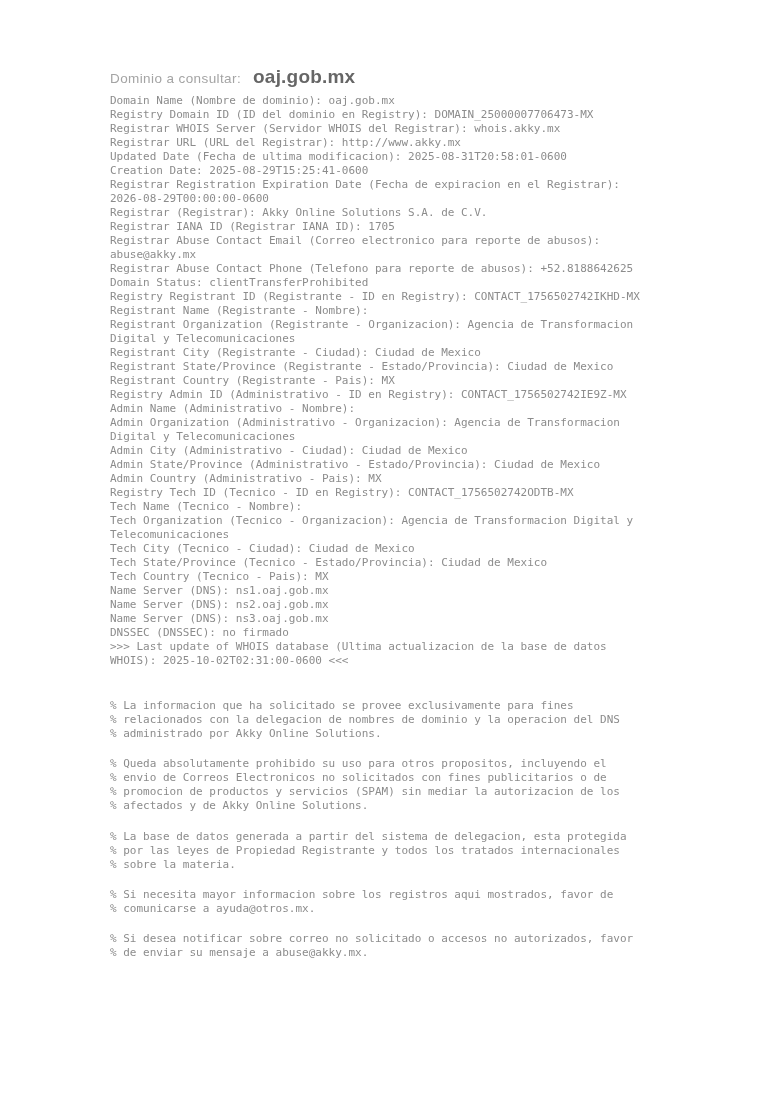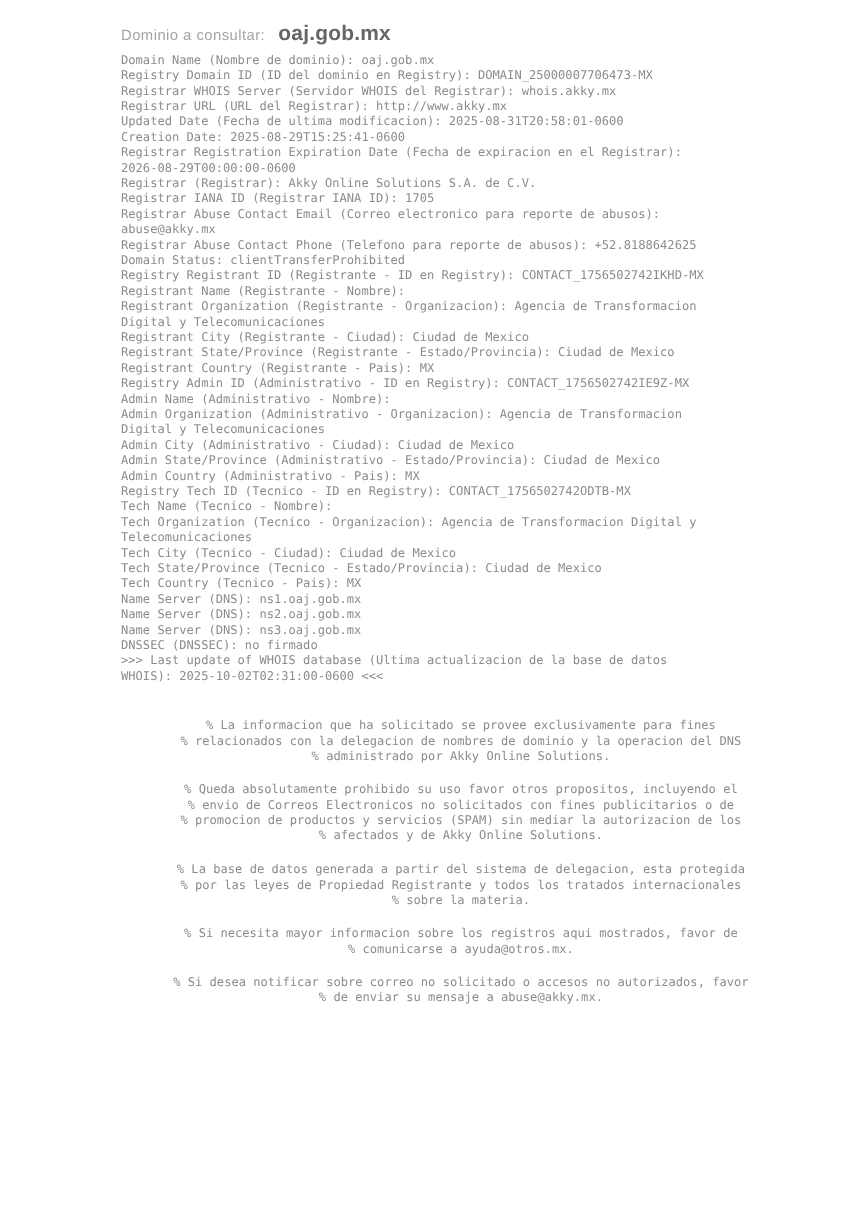--- a/index.html
+++ b/index.html
@@ -15,20 +15,21 @@
     background: var(--background);
   }
   .page {
     width: 768px;
     min-height: 1103px;
     background: var(--background);
     position: relative;
   }
   .content {
     padding: 20px 40px 20px 110px;
+    margin-top: 46px;
   }
   .header-row {
     display: flex;
     align-items: baseline;
     gap: 12px;
     height: 28px;
     font-family: "Liberation Sans", sans-serif;
   }
   .header-label {
     font-size: 13.5px;
@@ -51,21 +52,20 @@
     white-space: pre;
   }
   .whois-record {
     margin-top: 27px;
   }
   .disclaimer-section {
     margin-top: 31px;
   }
   .disclaimer-section pre.mono {
     margin: 0 0 16.35px 0;
-    text-align: center;
   }
   .disclaimer-section pre.mono:last-child {
     margin-bottom: 0;
   }
 </style>
 </head>
 <body>
 
 <div class="page">
   <div class="content">
@@ -114,21 +114,21 @@
 Name Server (DNS): ns2.oaj.gob.mx
 Name Server (DNS): ns3.oaj.gob.mx
 DNSSEC (DNSSEC): no firmado
 &gt;&gt;&gt; Last update of WHOIS database (Ultima actualizacion de la base de datos
 WHOIS): 2025-10-02T02:31:00-0600 &lt;&lt;&lt;</pre>
 
     <div class="disclaimer-section">
         <pre class="mono">% La informacion que ha solicitado se provee exclusivamente para fines
 % relacionados con la delegacion de nombres de dominio y la operacion del DNS
 % administrado por Akky Online Solutions.</pre>
-        <pre class="mono">% Queda absolutamente prohibido su uso favor otros propositos, incluyendo el
+        <pre class="mono">% Queda absolutamente prohibido su uso para otros propositos, incluyendo el
 % envio de Correos Electronicos no solicitados con fines publicitarios o de
 % promocion de productos y servicios (SPAM) sin mediar la autorizacion de los
 % afectados y de Akky Online Solutions.</pre>
         <pre class="mono">% La base de datos generada a partir del sistema de delegacion, esta protegida
 % por las leyes de Propiedad Registrante y todos los tratados internacionales
 % sobre la materia.</pre>
         <pre class="mono">% Si necesita mayor informacion sobre los registros aqui mostrados, favor de
 % comunicarse a ayuda@otros.mx.</pre>
         <pre class="mono">% Si desea notificar sobre correo no solicitado o accesos no autorizados, favor
 % de enviar su mensaje a abuse@akky.mx.</pre>

